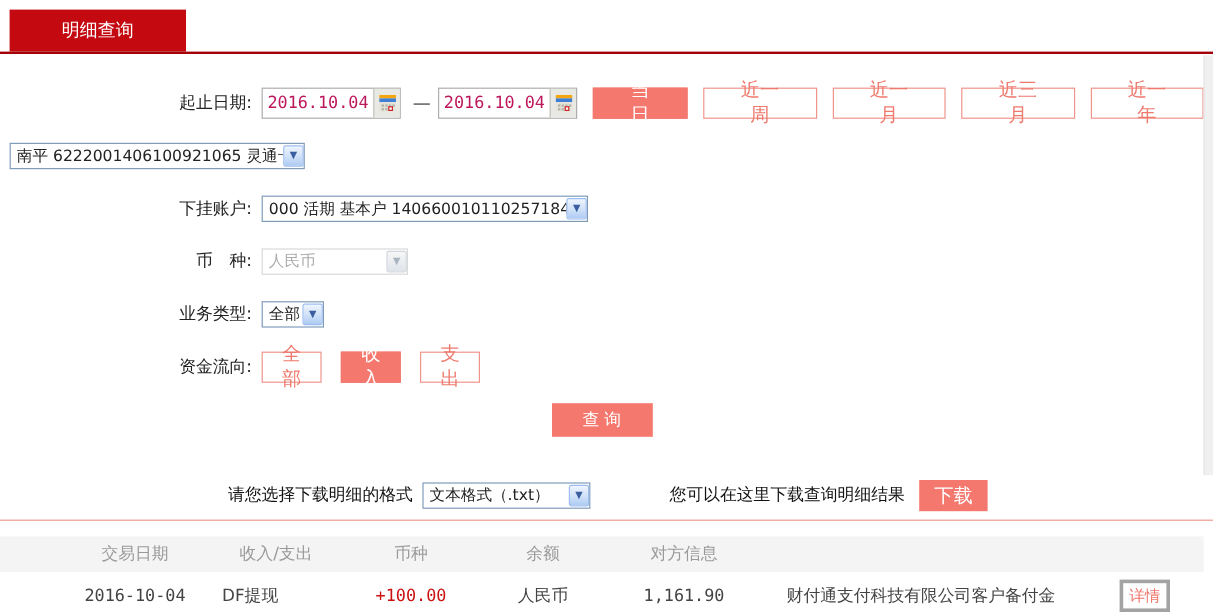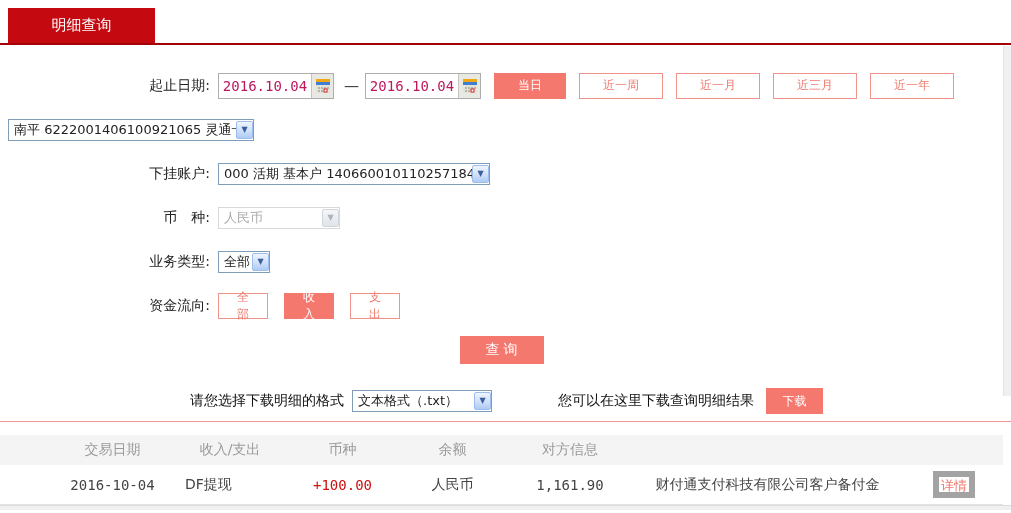--- a/index.html
+++ b/index.html
@@ -57,21 +57,21 @@
   }
   .cal-btn{
     width:22px;height:24px;flex:none;border-left:1px solid #c3c3c3;
     background:#e9e9e4;display:flex;align-items:center;justify-content:center;
     cursor:pointer;
   }
   .dash{margin:0 6px 0 10px;color:#444;font-size:15px;}
 
   
   .pill{
-    height:26px;padding:0 23px;font-size:12px;cursor:pointer;
+    height:26px;padding:0 23px;font-size:16px;cursor:pointer;
     display:inline-flex;align-items:center;justify-content:center;
     font-family:inherit;
   }
   .pill.filled{background:var(--salmon);color:#fff;border:1px solid var(--salmon);}
   .pill.outline{background:#fff;color:var(--salmon-text);border:1px solid var(--salmon-border);}
   .quick{margin-left:13px;}
   .flow{margin-left:8px;width:50px;}
   .flow + .flow{margin-left:16px;}
 
   
@@ -101,44 +101,44 @@
 
   
   .query-row{margin-top:16px;width:1003px;display:flex;justify-content:center;}
   .btn-query{
     width:84px;height:28px;background:var(--salmon);color:#fff;border:0;
     font-size:14px;cursor:pointer;font-family:inherit;letter-spacing:4px;
     padding-left:4px;
   }
 
   
-  .download-row{margin-top:24px;height:26px;display:flex;align-items:center;}
+  .download-row{margin-top:36px;height:26px;display:flex;align-items:center;}
   .dl-label{margin-left:190px;font-size:14px;color:#111;}
   .dl-hint{margin-left:66px;font-size:14px;color:#111;}
   .btn-download{
     margin-left:12px;width:57px;height:26px;background:var(--salmon);
-    color:#fff;border:0;font-size:12px;cursor:pointer;font-family:inherit;
+    color:#fff;border:0;font-size:16px;cursor:pointer;font-family:inherit;
   }
 
   .salmon-divider{margin-top:7px;height:1px;background:#f19a92;width:1011px;}
 
   
   .grid-row{
     display:grid;
     grid-template-columns:170px 120px 105px 115px 120px 275px 98px;
     width:1003px;align-items:center;
   }
   .t-header{margin-top:13px;height:30px;background:#f4f4f4;color:#9a9a9a;font-size:14px;}
   .t-row{height:40px;background:#fff;border-bottom:1px solid #e2e2e2;font-size:14px;color:#444;}
   .c-left55{padding-left:55px;text-align:center;}
   .c-left15{padding-left:15px;text-align:left;}
   .c-center{text-align:center;}
   .amount{color:#cc1111;}
   .btn-detail{
-    width:42px;height:27px;background:#fff;border:6px solid #a3a3a3;
+    width:42px;height:27px;background:#fff;border:3px solid #a3a3a3;
     color:#f0776c;font-size:13px;cursor:pointer;font-family:inherit;
   }
   .bottom-strip{height:5px;background:#f0f0f0;border-top:1px solid #ddd;width:1011px;}
 </style>
 </head>
 <body>
 
 <div class="tab-bar">
   <div class="tab">
     <span>明细查询</span>

